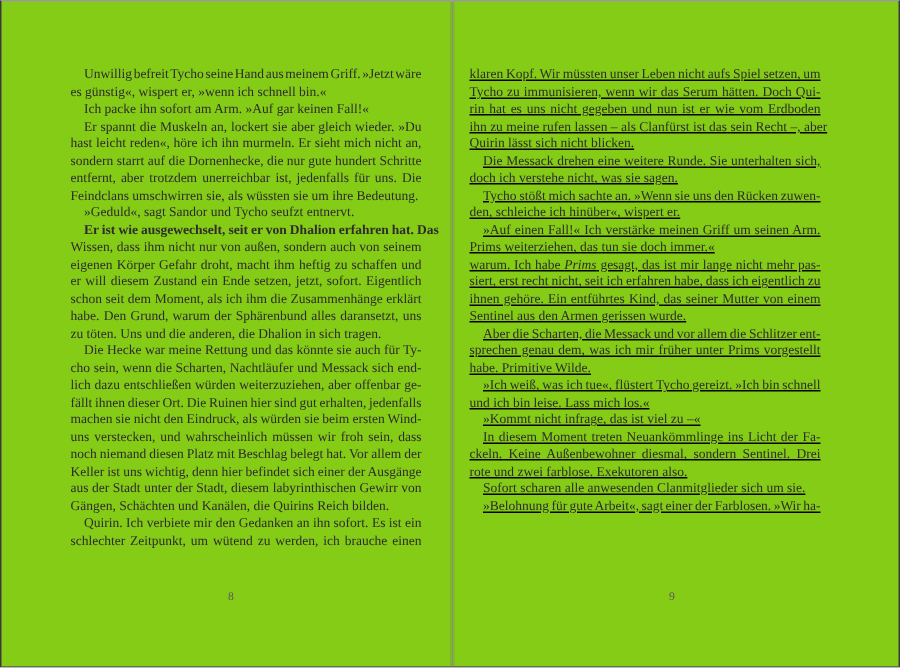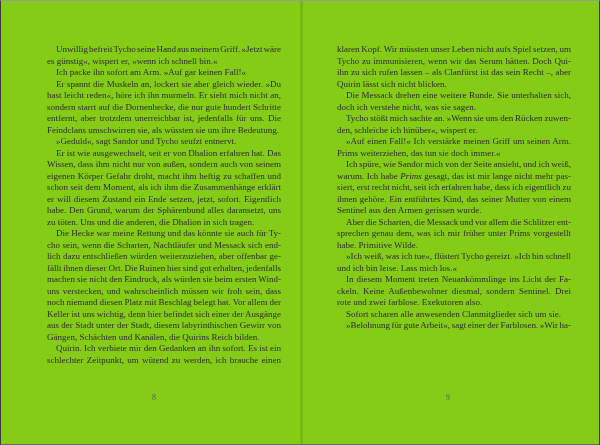--- a/index.html
+++ b/index.html
@@ -22,21 +22,21 @@
     width: 1px; height: 100%;
     background: #8e8e8e;
     box-shadow: 1px 0 0 rgba(0,0,0,0.08), -1px 0 0 rgba(0,0,0,0.08);
   }
   .page {
     position: absolute;
     top: 43px;
     width: 234px;
   }
   .page-left  { left: 46px; }
-  .page-right { left: 336px; }
+  .page-right { left: 312px; text-decoration: underline; }
   .line {
     font-size: 9px;
     line-height: 11.5px;
     height: 11.5px;
     color: #2e2c2a;
     text-align: justify;
     text-align-last: justify;
     white-space: nowrap;
   }
   .line.end { text-align-last: left; }
@@ -63,61 +63,62 @@
   <div class="page page-left">
       <div class="line indent" style="word-spacing: -1.21px;">Unwillig befreit Tycho seine Hand aus meinem Griff. »Jetzt wäre</div>
       <div class="line end">es günstig«, wispert er, »wenn ich schnell bin.«</div>
       <div class="line indent end">Ich packe ihn sofort am Arm. »Auf gar keinen Fall!«</div>
       <div class="line indent">Er spannt die Muskeln an, lockert sie aber gleich wieder. »Du</div>
       <div class="line">hast leicht reden«, höre ich ihn murmeln. Er sieht mich nicht an,</div>
       <div class="line">sondern starrt auf die Dornenhecke, die nur gute hundert Schritte</div>
       <div class="line">entfernt, aber trotzdem unerreichbar ist, jedenfalls für uns. Die</div>
       <div class="line end">Feindclans umschwirren sie, als wüssten sie um ihre Bedeutung.</div>
       <div class="line indent end">»Geduld«, sagt Sandor und Tycho seufzt entnervt.</div>
-      <div class="line indent" style="word-spacing: -0.2px;">Er ist wie ausgewechselt, seit er von Dhalion erfahren hat. Das</div>
+      <div class="line indent" style="word-spacing: -0.2px; font-weight: bold;">Er ist wie ausgewechselt, seit er von Dhalion erfahren hat. Das</div>
       <div class="line">Wissen, dass ihm nicht nur von außen, sondern auch von seinem</div>
       <div class="line">eigenen Körper Gefahr droht, macht ihm heftig zu schaffen und</div>
+      <div class="line">er will diesem Zustand ein Ende setzen, jetzt, sofort. Eigentlich</div>
       <div class="line">schon seit dem Moment, als ich ihm die Zusammenhänge erklärt</div>
-      <div class="line">er will diesem Zustand ein Ende setzen, jetzt, sofort. Eigentlich</div>
       <div class="line">habe. Den Grund, warum der Sphärenbund alles daransetzt, uns</div>
       <div class="line end">zu töten. Uns und die anderen, die Dhalion in sich tragen.</div>
       <div class="line indent">Die Hecke war meine Rettung und das könnte sie auch für Ty-</div>
       <div class="line">cho sein, wenn die Scharten, Nachtläufer und Messack sich end-</div>
       <div class="line">lich dazu entschließen würden weiterzuziehen, aber offenbar ge-</div>
       <div class="line" style="word-spacing: -0.5px;">fällt ihnen dieser Ort. Die Ruinen hier sind gut erhalten, jedenfalls</div>
       <div class="line" style="word-spacing: -0.3px;">machen sie nicht den Eindruck, als würden sie beim ersten Wind-</div>
       <div class="line">uns verstecken, und wahrscheinlich müssen wir froh sein, dass</div>
       <div class="line" style="word-spacing: -0.3px;">noch niemand diesen Platz mit Beschlag belegt hat. Vor allem der</div>
       <div class="line" style="word-spacing: -0.3px;">Keller ist uns wichtig, denn hier befindet sich einer der Ausgänge</div>
       <div class="line">aus der Stadt unter der Stadt, diesem labyrinthischen Gewirr von</div>
       <div class="line end">Gängen, Schächten und Kanälen, die Quirins Reich bilden.</div>
       <div class="line indent">Quirin. Ich verbiete mir den Gedanken an ihn sofort. Es ist ein</div>
       <div class="line">schlechter Zeitpunkt, um wütend zu werden, ich brauche einen</div>
     </div>
   <div class="page page-right">
       <div class="line" style="word-spacing: -0.5px;">klaren Kopf. Wir müssten unser Leben nicht aufs Spiel setzen, um</div>
       <div class="line">Tycho zu immunisieren, wenn wir das Serum hätten. Doch Qui-</div>
-      <div class="line">ihn zu sich rufen lassen – als Clanfürst ist das sein Recht –, aber</div>
+      <div class="line">rin hat es uns nicht gegeben und nun ist er wie vom Erdboden</div>
+      <div class="line">ihn zu meine rufen lassen – als Clanfürst ist das sein Recht –, aber</div>
       <div class="line end">Quirin lässt sich nicht blicken.</div>
       <div class="line indent">Die Messack drehen eine weitere Runde. Sie unterhalten sich,</div>
       <div class="line end">doch ich verstehe nicht, was sie sagen.</div>
       <div class="line indent" style="word-spacing: -0.4px;">Tycho stößt mich sachte an. »Wenn sie uns den Rücken zuwen-</div>
       <div class="line end">den, schleiche ich hinüber«, wispert er.</div>
       <div class="line indent" style="word-spacing: -0.21px;">»Auf einen Fall!« Ich verstärke meinen Griff um seinen Arm.</div>
       <div class="line end">Prims weiterziehen, das tun sie doch immer.«</div>
-      <div class="line indent" style="word-spacing: -0.46px;">Ich spüre, wie Sandor mich von der Seite ansieht, und ich weiß,</div>
       <div class="line">warum. Ich habe <i>Prims</i> gesagt, das ist mir lange nicht mehr pas-</div>
       <div class="line" style="word-spacing: -0.37px;">siert, erst recht nicht, seit ich erfahren habe, dass ich eigentlich zu</div>
       <div class="line">ihnen gehöre. Ein entführtes Kind, das seiner Mutter von einem</div>
       <div class="line end">Sentinel aus den Armen gerissen wurde.</div>
       <div class="line indent" style="word-spacing: -0.6px;">Aber die Scharten, die Messack und vor allem die Schlitzer ent-</div>
       <div class="line">sprechen genau dem, was ich mir früher unter Prims vorgestellt</div>
       <div class="line end">habe. Primitive Wilde.</div>
       <div class="line indent" style="word-spacing: -0.4px;">»Ich weiß, was ich tue«, flüstert Tycho gereizt. »Ich bin schnell</div>
       <div class="line end">und ich bin leise. Lass mich los.«</div>
+      <div class="line indent end">»Kommt nicht infrage, das ist viel zu –«</div>
       <div class="line indent">In diesem Moment treten Neuankömmlinge ins Licht der Fa-</div>
       <div class="line">ckeln. Keine Außenbewohner diesmal, sondern Sentinel. Drei</div>
       <div class="line end">rote und zwei farblose. Exekutoren also.</div>
       <div class="line indent end">Sofort scharen alle anwesenden Clanmitglieder sich um sie.</div>
       <div class="line indent" style="word-spacing: -0.77px;">»Belohnung für gute Arbeit«, sagt einer der Farblosen. »Wir ha-</div>
     </div>
 
   <div class="folio folio-left">8</div>
   <div class="folio folio-right">9</div>
 </div>

